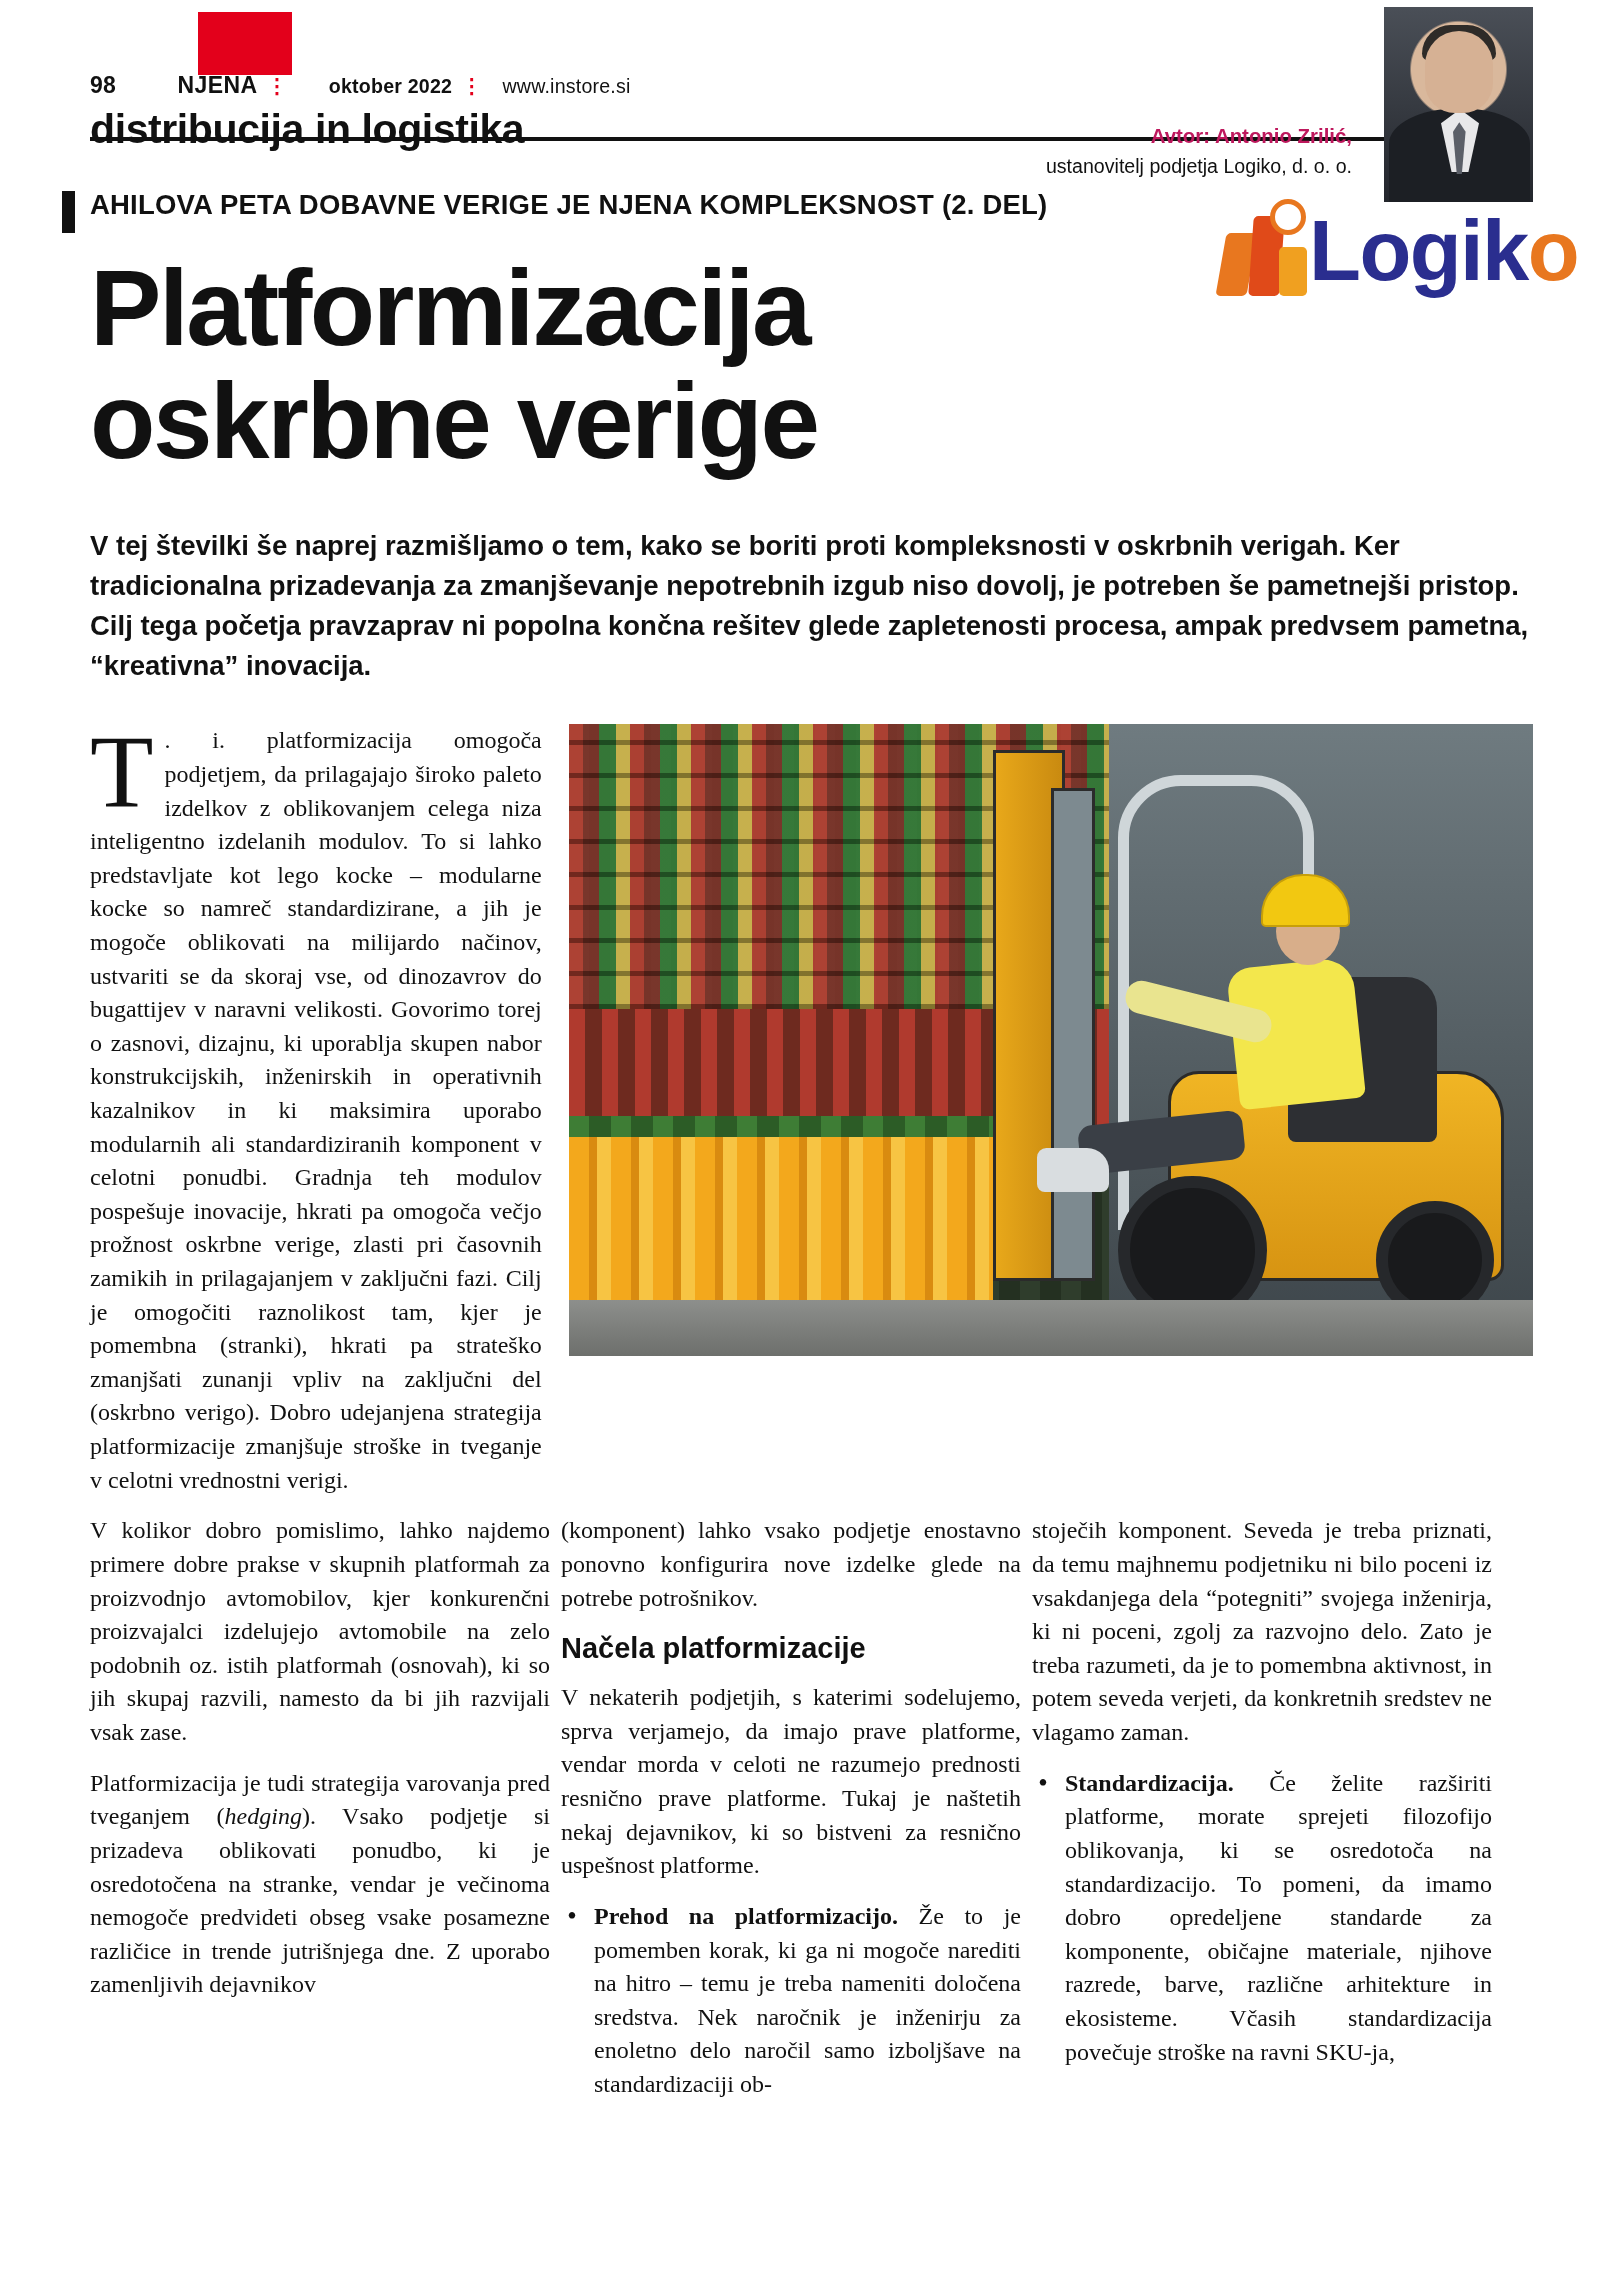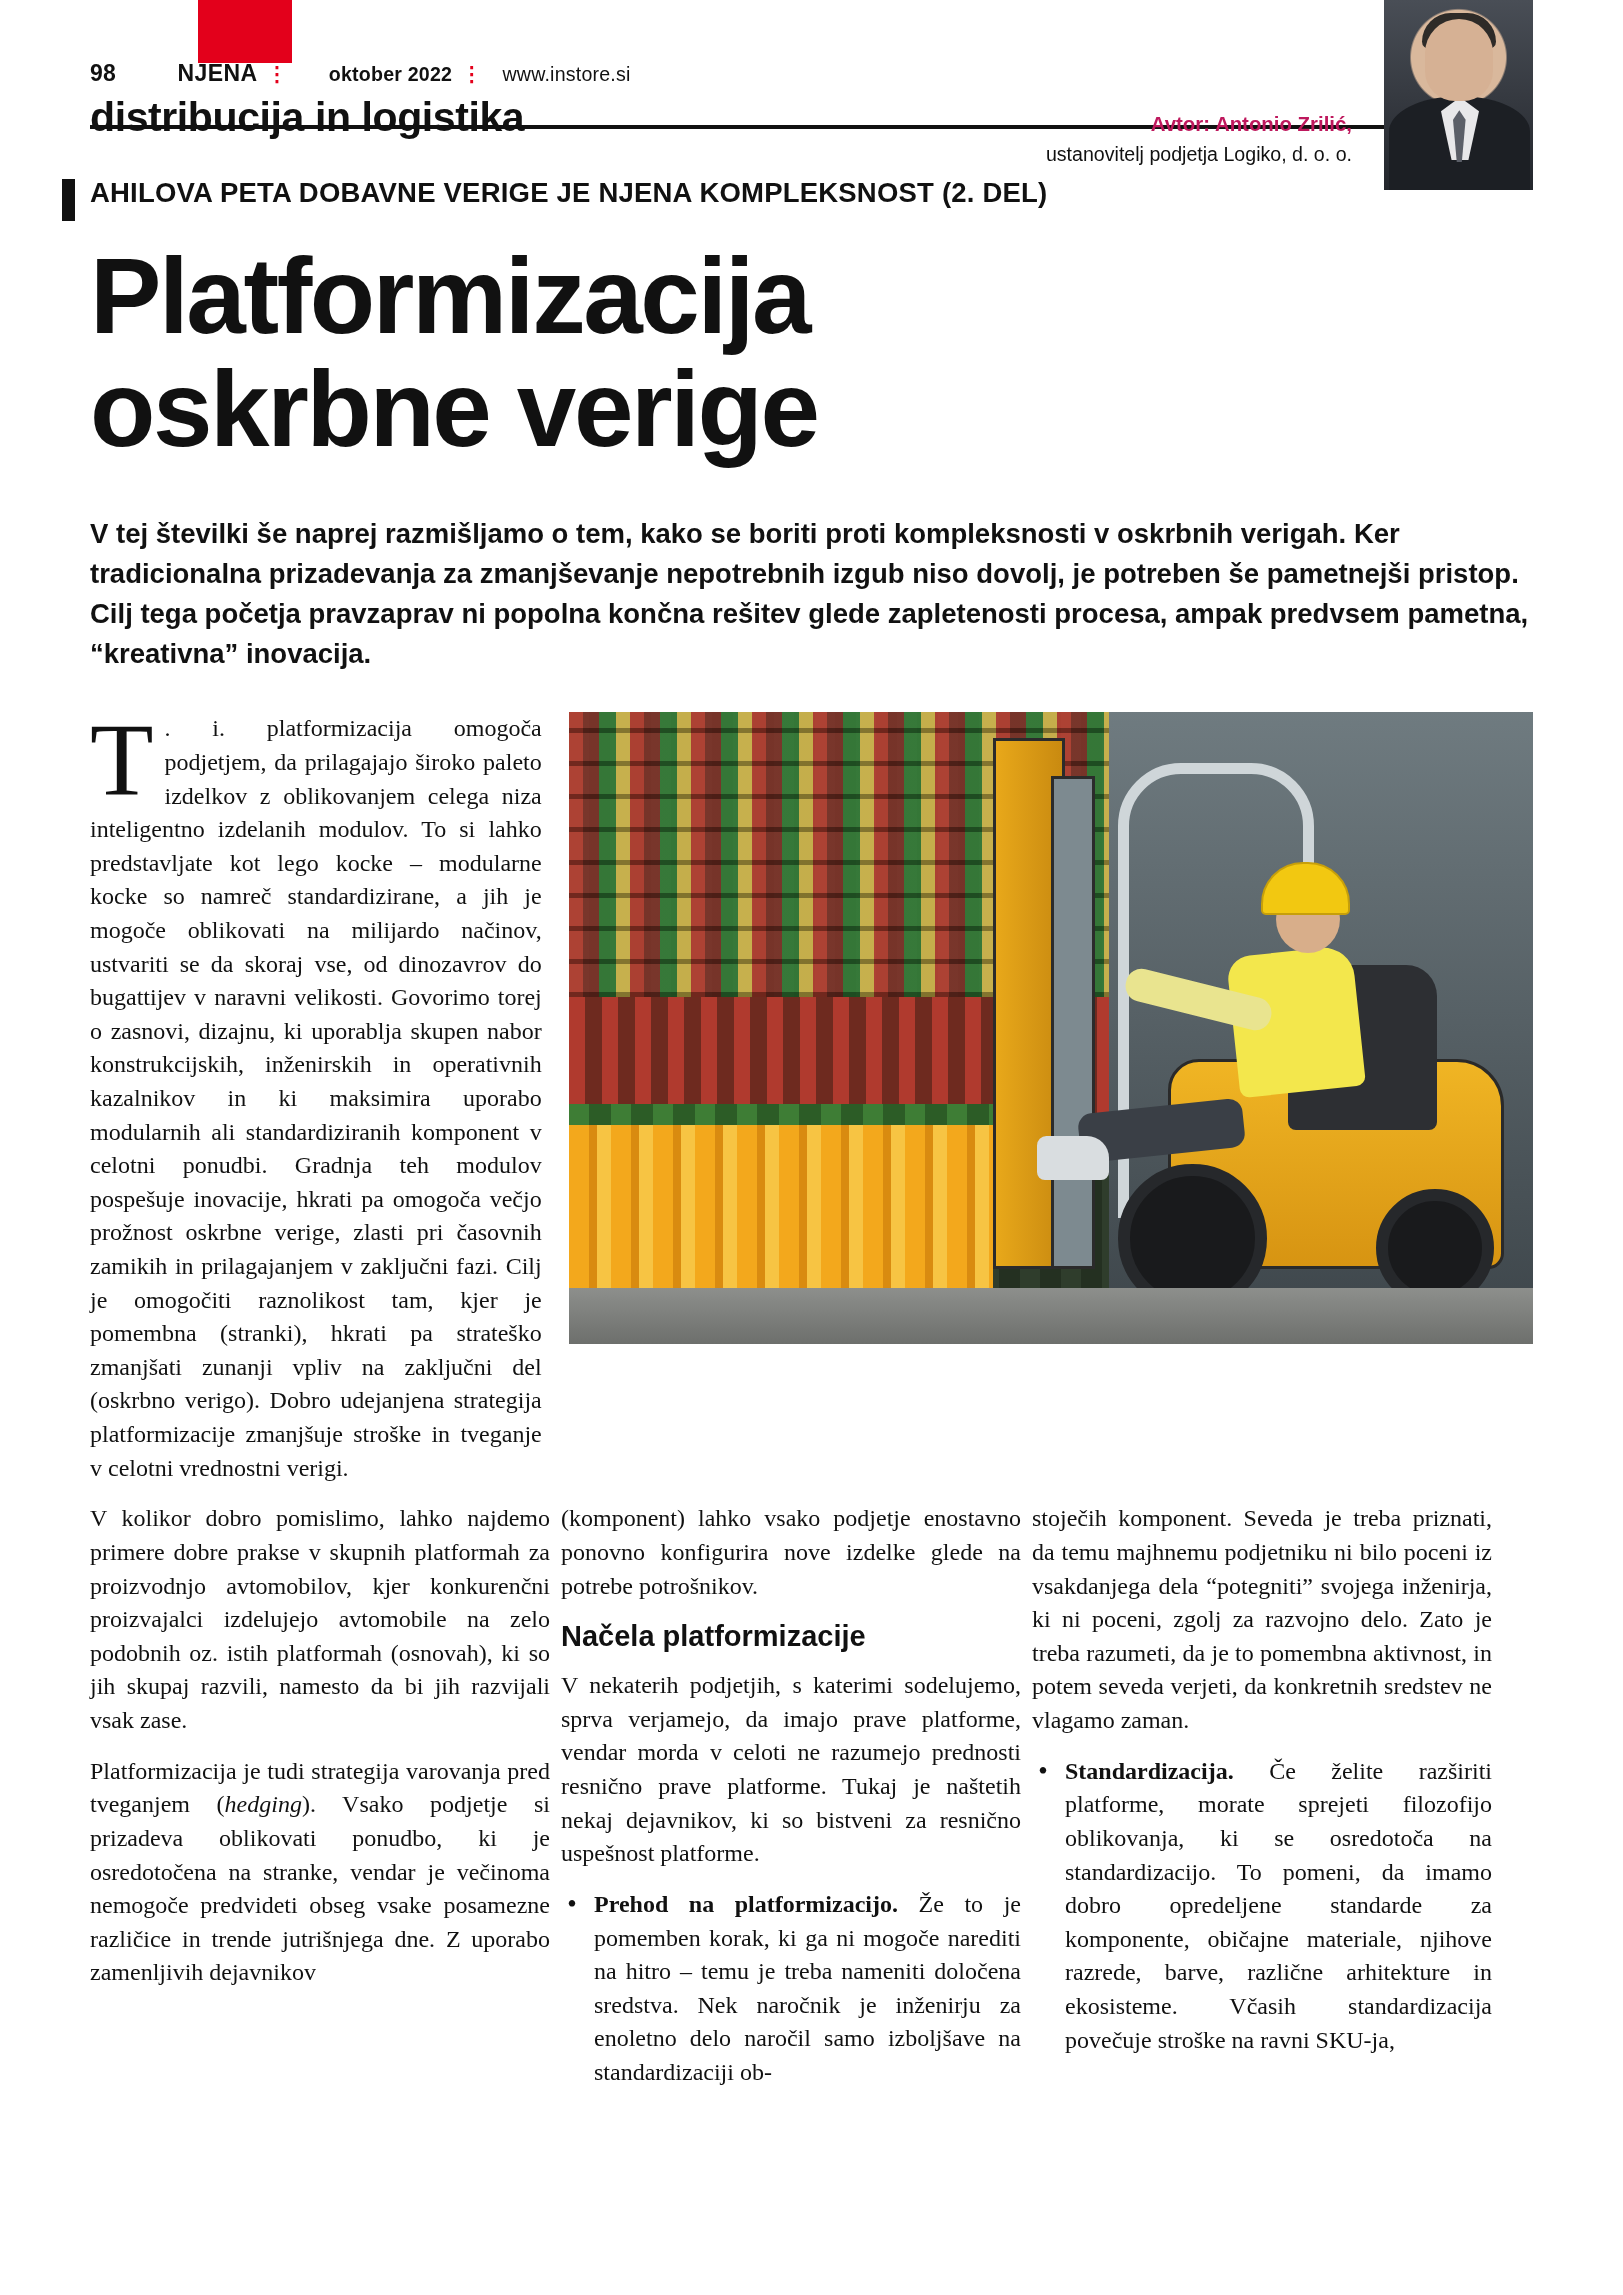--- a/index.html
+++ b/index.html
@@ -14,21 +14,21 @@
     color: #111111;
     position: relative;
     overflow: hidden;
   }
 
   .page {
     position: relative;
     width: 1623px;
     height: 2295px;
     box-sizing: border-box;
-    padding: 0 90px;
+    padding: 12px 90px;
   }
 
   
   .header {
     position: relative;
     height: 119px;
   }
   .red-block {
     position: absolute;
     left: 108px;
@@ -550,20 +550,31 @@
     </div>
   </div>
 
   <div class="rule-thick"></div>
 
   <div class="kicker-row">
     <div class="kicker-bar"></div>
     <div class="kicker">AHILOVA PETA DOBAVNE VERIGE JE NJENA KOMPLEKSNOST (2. DEL)</div>
   </div>
 
+  <div class="logo">
+    <div class="logo-mark">
+      <div class="m1"></div>
+      <div class="m2"></div>
+      <div class="m3"></div>
+      <div class="dot"></div>
+    </div>
+    <div class="logo-text">
+      <span>Logik</span><span class="logo-o2">o</span>
+    </div>
+  </div>
 
   <div class="headline">
     <div>Platformizacija</div>
     <div>oskrbne verige</div>
   </div>
 
   <div class="lead">V tej številki še naprej razmišljamo o tem, kako se boriti proti kompleksnosti v oskrbnih verigah. Ker tradicionalna prizadevanja za zmanjševanje nepotrebnih izgub niso dovolj, je potreben še pametnejši pristop. Cilj tega početja pravzaprav ni popolna končna rešitev glede zapletenosti procesa, ampak predvsem pametna, “kreativna” inovacija.</div>
 
   <div class="article">
 

